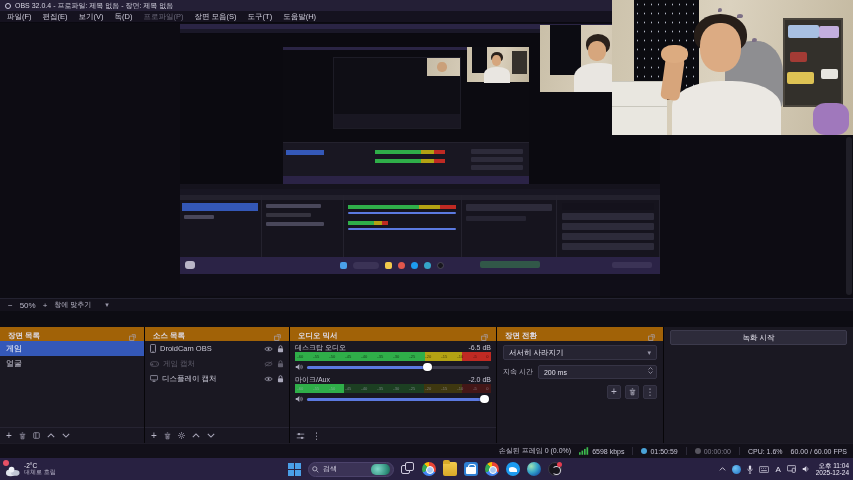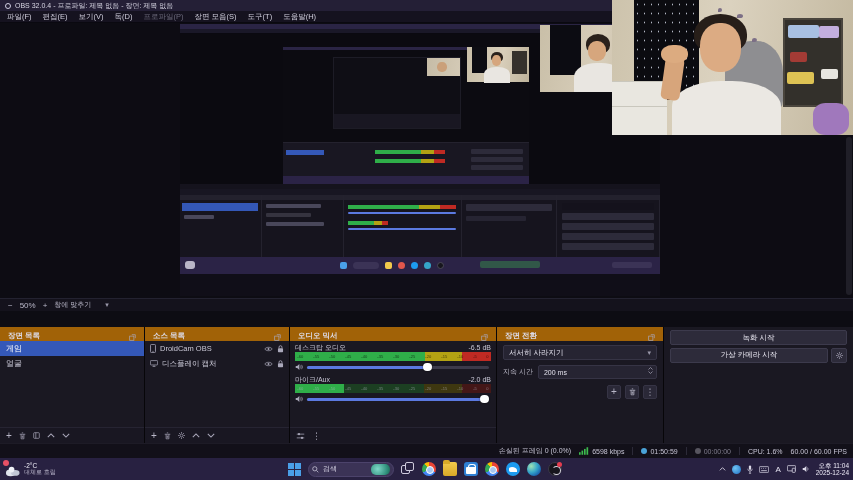--- a/index.html
+++ b/index.html
@@ -366,20 +366,42 @@
               <circle cx="6" cy="4" r="1.3" fill="currentColor"></circle>
             </svg>
           </span>
         <span class="ic">
             <svg width="7" height="8" viewBox="0 0 9 11">
               <rect x="1" y="4.5" width="7" height="5.5" rx="1" fill="currentColor"></rect>
               <path d="M2.5 4.5V3a2 2 0 014 0v1.5" fill="none" stroke="currentColor" stroke-width="1.2"></path>
             </svg>
           </span>
       </div>
+      <div class="src-row off">
+        <span class="ic">
+            <svg width="9" height="6" viewBox="0 0 12 8">
+              <rect x="0.5" y="1" width="11" height="6" rx="3" fill="none" stroke="currentColor"></rect>
+              <path d="M3 3v3M1.5 4.5h3" stroke="currentColor"></path>
+              <circle cx="9" cy="4" r="0.8" fill="currentColor"></circle>
+            </svg>
+          </span>
+        <span class="grow">게임 캡처</span>
+        <span class="ic">
+            <svg width="9" height="6" viewBox="0 0 12 8">
+              <path d="M1 4C3 1 9 1 11 4C9 7 3 7 1 4Z" fill="none" stroke="currentColor"></path>
+              <path d="M1.5 7L10.5 1" stroke="currentColor"></path>
+            </svg>
+          </span>
+        <span class="ic">
+            <svg width="7" height="8" viewBox="0 0 9 11">
+              <rect x="1" y="4.5" width="7" height="5.5" rx="1" fill="currentColor"></rect>
+              <path d="M2.5 4.5V3a2 2 0 014 0v1.5" fill="none" stroke="currentColor" stroke-width="1.2"></path>
+            </svg>
+          </span>
+      </div>
       <div class="src-row">
         <span class="ic">
             <svg width="8" height="7" viewBox="0 0 11 9">
               <rect x="0.5" y="0.5" width="10" height="6" rx="1" fill="none" stroke="currentColor"></rect>
               <path d="M3.5 8.5h4M5.5 7v1.5" stroke="currentColor"></path>
             </svg>
           </span>
         <span class="grow">디스플레이 캡처</span>
         <span class="ic">
             <svg width="9" height="6" viewBox="0 0 12 8">
@@ -561,33 +583,20 @@
             </span>
         </div>
       </div>
     </div>
 
     <div class="dock" style="width:189px;">
       <div class="ctl-body">
         <div class="ctl-btn">
             <span>녹화 시작</span>
           </div>
-        <div class="vc-row">
-          <div class="ctl-btn">
-              <span>가상 카메라 시작</span>
-            </div>
-          <div class="ctl-btn vc-gear">
-              <span class="ic">
-                <svg width="7" height="7" viewBox="0 0 10 10">
-                  <circle cx="5" cy="5" r="2" fill="none" stroke="currentColor"></circle>
-                  <path d="M5 0v2M5 8v2M0 5h2M8 5h2M1.5 1.5l1.4 1.4M7.1 7.1l1.4 1.4M8.5 1.5L7.1 2.9M2.9 7.1L1.5 8.5" stroke="currentColor"></path>
-                </svg>
-              </span>
-            </div>
-        </div>
       </div>
     </div>
   </div>
 
   <div class="statusbar">
     <span>손실된 프레임 0 (0.0%)</span>
     <span class="grp">
       <svg width="10" height="8" viewBox="0 0 12 9">
           <rect x="0" y="6" width="2" height="3" fill="#3dbb4e"></rect>
           <rect x="3" y="4" width="2" height="5" fill="#3dbb4e"></rect>

